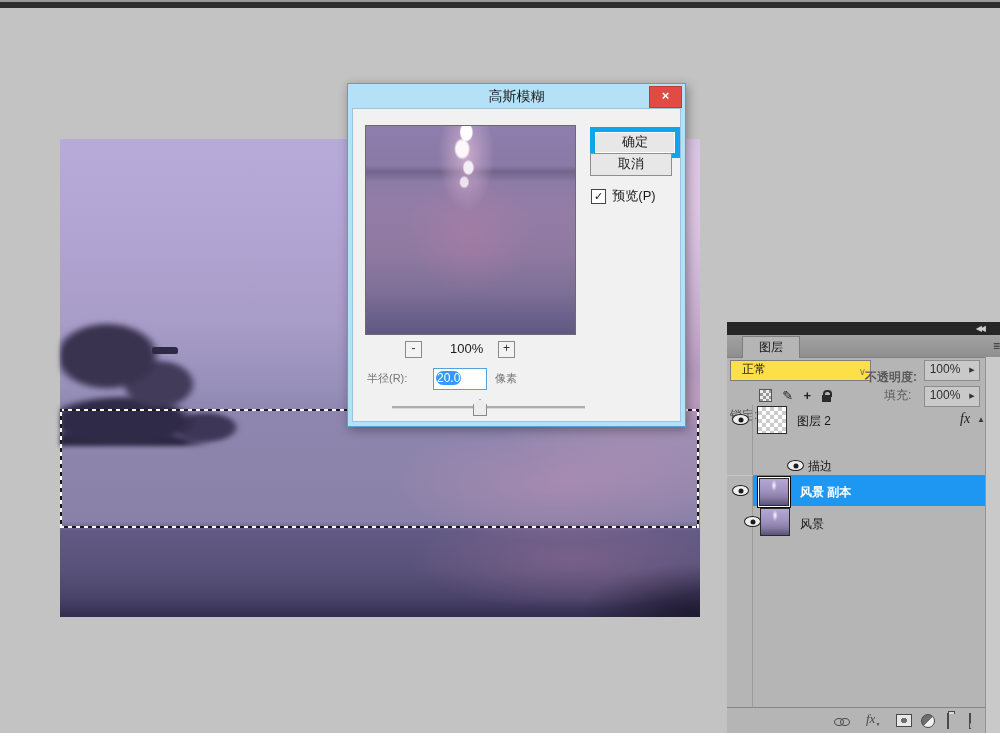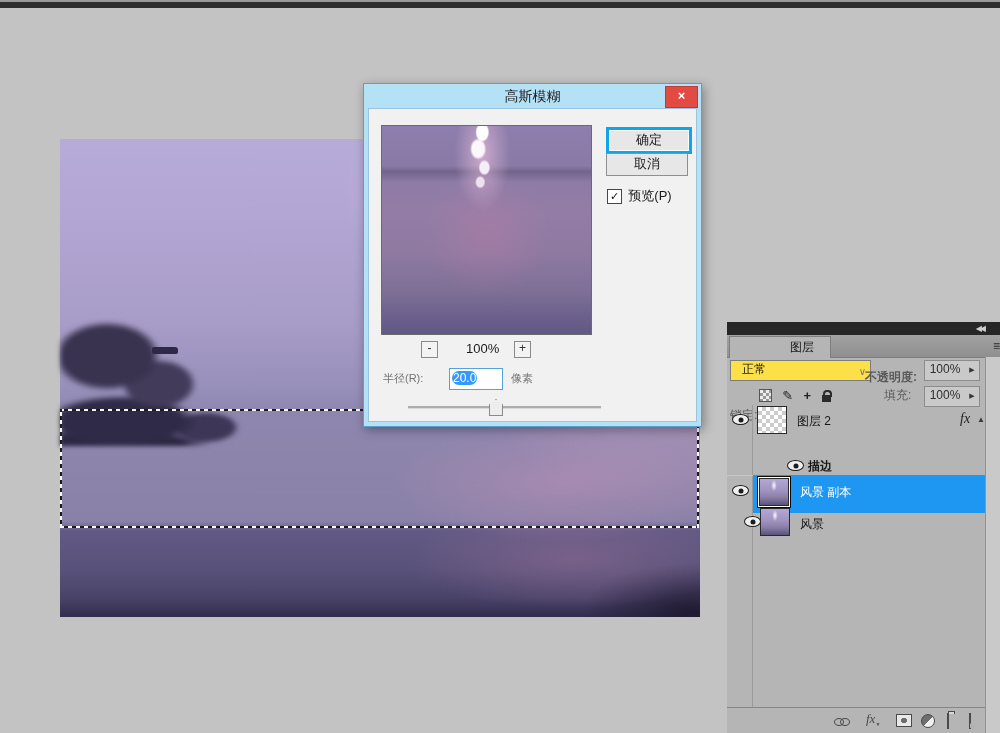--- a/index.html
+++ b/index.html
@@ -33,53 +33,53 @@
       radial-gradient(ellipse 55px 26px at 62% 88%,#3d3656 0 48%,rgba(61,54,86,0) 62%),
       radial-gradient(ellipse 140px 16px at 20% 98%,#2b2642 0 55%,rgba(43,38,66,0) 75%);
   }
   .boat{left:92px;top:208px;width:26px;height:7px;background:#2e2944;border-radius:2px 3px 2px 2px;filter:blur(.5px);}
 
   
   .ants-h{height:2px;background:repeating-linear-gradient(90deg,#f8f8f8 0 4px,#1a1a1a 4px 8px);}
   .ants-v{width:2px;background:repeating-linear-gradient(0deg,#f8f8f8 0 4px,#1a1a1a 4px 8px);}
 
   
-  .dialog{left:363px;top:83px;width:337px;height:342px;background:#b5e1f7;border:1px solid #58a0cf;box-shadow:2px 3px 10px rgba(0,0,0,.35);}
+  .dialog{left:347px;top:83px;width:337px;height:342px;background:#b5e1f7;border:1px solid #58a0cf;box-shadow:2px 3px 10px rgba(0,0,0,.35);}
   .dlg-title{left:0;top:0;width:100%;height:24px;line-height:24px;text-align:center;color:#1c1c1c;font-size:14px;}
   .dlg-close{left:301px;top:2px;width:31px;height:20px;background:#e24b44;border:1px solid #c23a34;color:#fff;text-align:center;line-height:18px;font-size:13px;font-weight:bold;cursor:pointer;}
   .dlg-body{left:4px;top:24px;width:327px;height:312px;background:#f1f1f1;border:1px solid #9cc4de;}
   .preview{left:12px;top:16px;width:209px;height:208px;border:1px solid #6b6b6b;overflow:hidden;
     background:
       radial-gradient(ellipse 10px 14px at 48% 3%,#fff 0 55%,rgba(255,255,255,0) 70%),
       radial-gradient(ellipse 12px 16px at 46% 11%,#fdf6fb 0 50%,rgba(253,246,251,0) 68%),
       radial-gradient(ellipse 9px 12px at 49% 20%,#f6eef6 0 48%,rgba(246,238,246,0) 66%),
       radial-gradient(ellipse 8px 10px at 47% 27%,#efe2ef 0 45%,rgba(239,226,239,0) 65%),
       radial-gradient(ellipse 40px 80px at 48% 14%,rgba(238,196,224,.65),rgba(238,196,224,0) 70%),
       linear-gradient(180deg,rgba(66,58,88,0) 19%,rgba(66,58,88,.35) 22%,rgba(66,58,88,0) 27%),
       radial-gradient(ellipse 90px 90px at 50% 52%,rgba(186,126,166,.4),rgba(186,126,166,0) 70%),
       linear-gradient(180deg,#8e7ead 0%,#897aa7 16%,#937da6 42%,#8e79a1 62%,#7d6f96 80%,#6a608b 92%,#615983 100%);
   }
   .zoom-btn{width:15px;height:15px;background:#f3f3f3;border:1px solid #8a8a8a;text-align:center;line-height:13px;font-size:12px;color:#333;cursor:pointer;}
   .zoom-level{color:#1a1a1a;font-size:13px;}
   .dlg-btn{width:80px;height:21px;background:#e7e7e7;text-align:center;line-height:19px;font-size:13px;color:#1a1a1a;cursor:pointer;}
-  .btn-default{border:3px solid #0ea5e9;box-shadow:inset 0 0 0 1px #fdfdfd;text-align:center;}
+  .btn-default{border:5px solid #0ea5e9;box-shadow:inset 0 0 0 1px #fdfdfd;text-align:center;}
   .btn-normal{border:1px solid #8f8f8f;}
   .chk{width:13px;height:13px;background:#fff;border:1px solid #454545;text-align:center;line-height:12px;font-size:11px;color:#111;}
   .radius-label,.unit-label{font-size:11px;color:#737373;line-height:20px;}
   .radius-input{left:66px;top:0;width:48px;height:18px;background:#fff;border:1px solid #56a3dc;padding:1px 2px;font-size:12px;line-height:16px;}
   .sel-text{background:#3399ff;color:#fff;padding:0 1px;border-radius:7px;}
   .slider-track{left:25px;top:38px;width:193px;height:2px;background:#adadad;border-bottom:1px solid #d8d8d8;}
   .slider-thumb{left:106px;top:31px;width:12px;height:15px;background:#ededed;border:1px solid #8a8a8a;clip-path:polygon(50% 0,100% 32%,100% 100%,0 100%,0 32%);cursor:pointer;}
 
   
   .panel{left:727px;top:322px;width:273px;height:411px;background:#b5b5b5;}
   .panel-darkbar{left:0;top:0;width:273px;height:13px;background:#262626;}
   .collapse{right:16px;top:0;color:#cfcfcf;font-size:8px;letter-spacing:-2px;line-height:13px;cursor:pointer;}
   .tab-row{left:0;top:13px;width:273px;height:22px;background:linear-gradient(180deg,#a2a2a2,#8f8f8f);border-bottom:1px solid #7e7e7e;}
-  .tab{left:2px;top:1px;width:56px;height:21px;background:#b5b5b5;border:1px solid #7e7e7e;border-bottom:none;text-align:center;line-height:21px;color:#161616;cursor:pointer;padding-left:44px;}
+  .tab{left:15px;top:1px;width:56px;height:21px;background:#b5b5b5;border:1px solid #7e7e7e;border-bottom:none;text-align:center;line-height:21px;color:#161616;cursor:pointer;}
   .panel-menu{right:0px;top:4px;color:#2a2a2a;font-size:12px;cursor:pointer;}
   .ctl-label{color:#5a5a5a;font-size:12px;line-height:19px;}
   .dropdown{left:3px;top:0;width:128px;height:19px;background:#fde047;border:1px solid #7d7d7d;line-height:17px;padding-left:11px;color:#1a1a1a;cursor:pointer;font-family:Liberation Serif, serif;}
   .dd-arrow{position:absolute;right:4px;top:2px;color:#777;font-size:10px;}
   .val-box{width:40px;height:19px;background:#c9c9c9;border:1px solid #8c8c8c;line-height:17px;text-align:center;color:#2e2e2e;}
   .spin-btn{width:14px;height:19px;background:#c9c9c9;border:1px solid #8c8c8c;border-left:none;text-align:center;line-height:17px;font-size:7px;color:#333;cursor:pointer;}
   .lock-icons span{display:inline-block;vertical-align:middle;}
   .icon-checker{width:11px;height:11px;border:1px solid #555;
     background-image:linear-gradient(45deg,#999 25%,transparent 25%,transparent 75%,#999 75%),linear-gradient(45deg,#999 25%,transparent 25%,transparent 75%,#999 75%);
     background-size:6px 6px;background-position:0 0,3px 3px;background-color:#eee;}
@@ -204,28 +204,28 @@
 
     <div class="abs lrow" style="top:0;height:30px;width:258px;">
       <span class="abs eye" style="left:5px;top:9px;"></span>
       <div class="abs thumb thumb-checker" style="left:30px;top:1px;"></div>
       <span class="abs layer-name" style="left:70px;top:8px;">图层 2</span>
       <span class="abs fx-badge" style="left:233px;top:6px;">fx</span>
       <span class="abs caret-up" style="left:250px;top:10px;">▲</span>
     </div>
 
 
-    <div class="abs lrow subline" style="top:50px;height:20px;width:247px;font-weight:bold;">
+    <div class="abs lrow subline" style="top:50px;height:20px;width:247px;">
       <span class="abs eye" style="left:60px;top:5px;"></span>
       <span class="abs layer-name" style="left:81px;top:3px;">描边</span>
     </div>
 
     <div>
       <span class="abs eye" style="left:5px;top:80px;"></span>
-      <div class="abs row-selected" style="left:26px;top:70px;width:232px;height:38px;">
+      <div class="abs row-selected" style="left:26px;top:70px;width:232px;height:31px;font-weight:bold;">
         <div class="abs sel-thumb-wrap" style="left:4px;top:1px;">
           <div class="thumb thumb-photo"></div>
         </div>
         <span class="abs layer-name" style="left:47px;top:9px;">风景 副本</span>
       </div>
     </div>
 
     <div class="abs lrow" style="top:101px;height:31px;width:268px;padding-left:12px;">
       <span class="abs eye" style="left:5px;top:10px;"></span>
       <div class="abs thumb thumb-photo" style="left:33px;top:2px;"></div>

